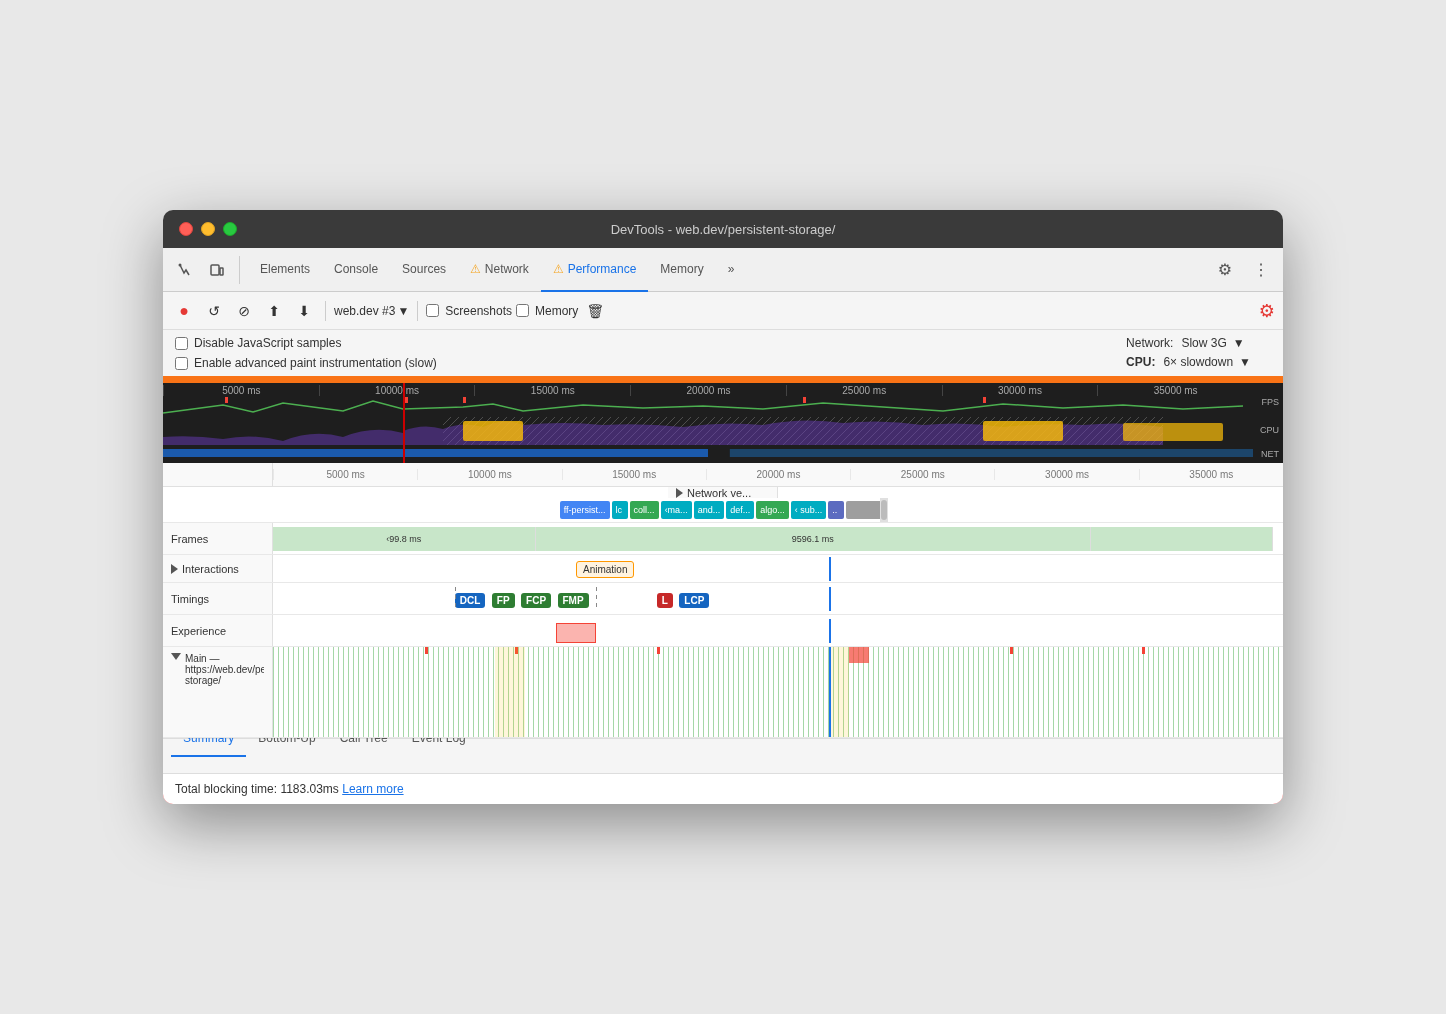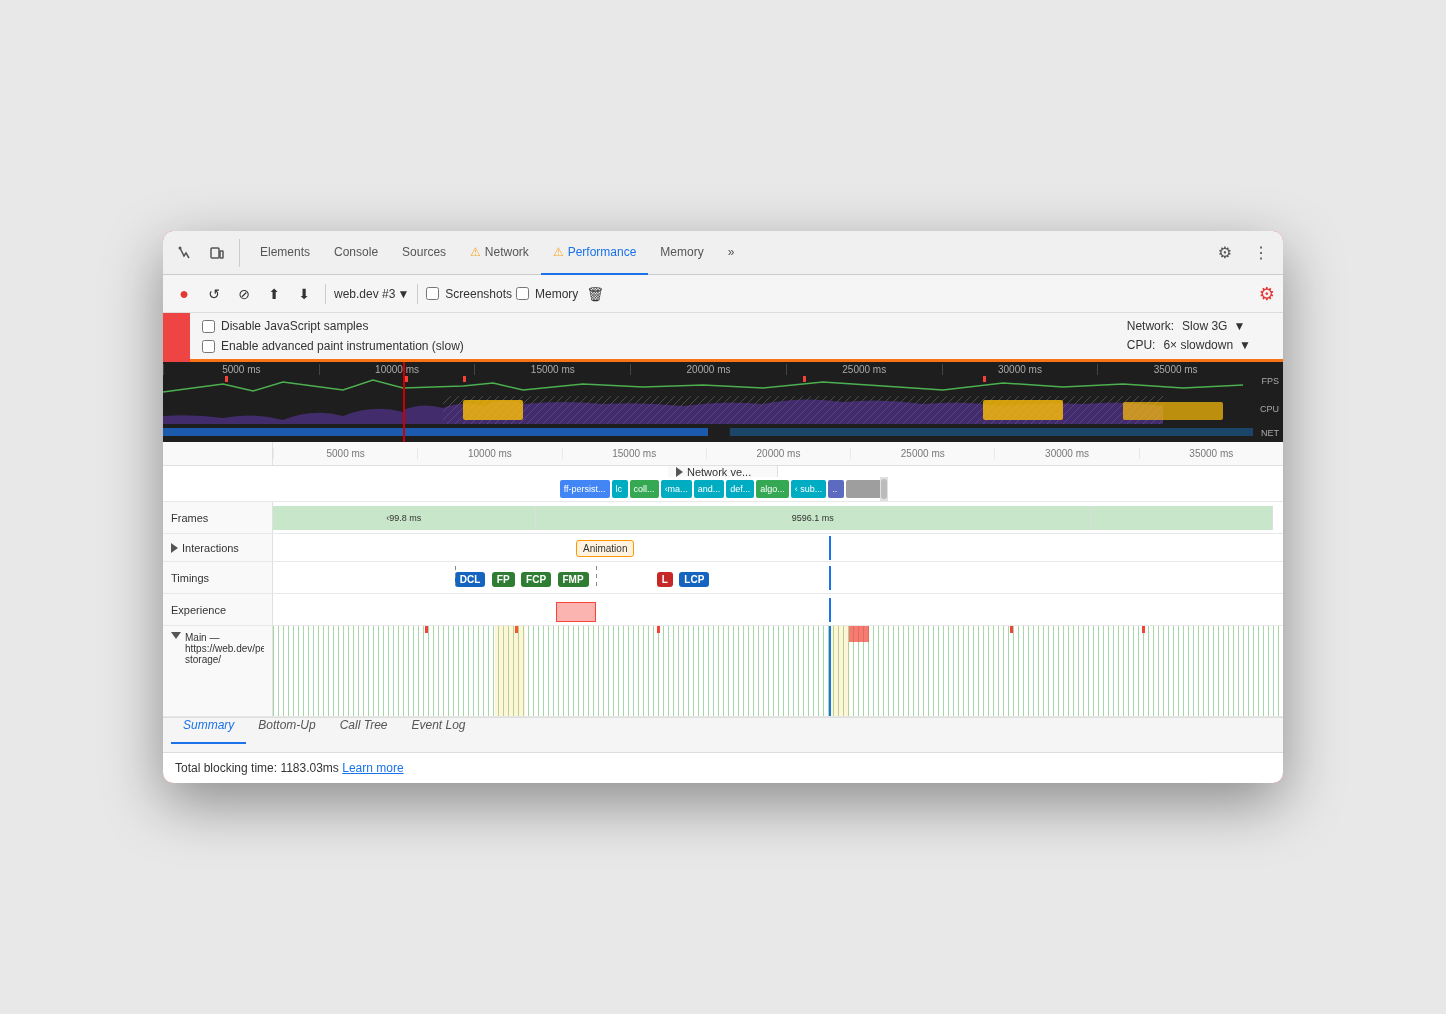--- a/index.html
+++ b/index.html
@@ -167,26 +167,25 @@
     }
     .toolbar-checkbox-group input { cursor: pointer; }
     .toolbar-spacer { flex: 1; }
     .gear-red {
       color: #e53935;
       font-size: 18px;
       cursor: pointer;
     }
     .options-bar {
       background: #f5f5f5;
-      border-bottom: 3px solid #f97316;
+      border-bottom: 7px solid #f97316;
       padding: 4px 8px;
       display: flex;
       flex-direction: column;
       gap: 4px;
-      margin-left: 27px;
     }
     .option-item {
       display: flex;
       align-items: center;
       gap: 6px;
       font-size: 12px;
       color: #333;
     }
     .option-item input { cursor: pointer; }
     .network-option, .cpu-option {
@@ -356,23 +355,22 @@
         transparent 4px,
         transparent 8px
       );
     }
     .bottom-tabs {
       background: #f5f5f5;
       border-top: 1px solid #ddd;
       border-bottom: 1px solid #ddd;
       display: flex;
       align-items: flex-end;
-      padding: 8px 8px;
+      padding: 16px 8px;
       height: 36px;
-      font-style: italic;
     }
     .bottom-tab {
       padding: 0 12px;
       height: 36px;
       display: flex;
       align-items: center;
       font-size: 12px;
       color: #555;
       cursor: pointer;
       border-bottom: 2px solid transparent;
@@ -405,20 +403,28 @@
       border-right: 5px solid transparent;
       border-top: 7px solid #555;
       display: inline-block;
     }
   </style>
 </head>
 <body>
 
 <div class="window">
 
+  <div class="title-bar">
+    <div class="traffic-lights">
+      <div class="traffic-light tl-close"></div>
+      <div class="traffic-light tl-minimize"></div>
+      <div class="traffic-light tl-maximize"></div>
+    </div>
+    <span class="title-text">DevTools - web.dev/persistent-storage/</span>
+  </div>
 
   <div class="devtools-body">
 
     <div class="tab-bar">
       <div class="tab-bar-left">
         <div class="tab-icon-btn" title="Inspect">
           <svg width="14" height="14" viewBox="0 0 14 14">
               <path d="M2 2L6 10L8 7L11 12" stroke="#555" stroke-width="1.5" fill="none"></path>
               <circle cx="2" cy="2" r="1.5" fill="#555"></circle>
             </svg>
@@ -498,21 +504,21 @@
             <span>Enable advanced paint instrumentation (slow)</span>
           </div>
         </div>
         <div style="display:flex; flex-direction:column; gap:5px; margin-left: auto; padding-right: 20px;">
           <div class="network-option">
             <span style="font-weight:500;">Network:</span>
             <span style="margin-left:4px;">Slow 3G</span>
             <span style="margin-left:2px;">▼</span>
           </div>
           <div class="cpu-option">
-            <span style="font-weight:400;">CPU:</span>
+            <span style="font-weight:700;">CPU:</span>
             <span style="margin-left:4px;">6× slowdown</span>
             <span style="margin-left:2px;">▼</span>
           </div>
         </div>
       </div>
     </div>
 
     <div class="timeline-top">
 
       <div style="position:absolute; top:2px; left:0; right:30px; display:flex;">

